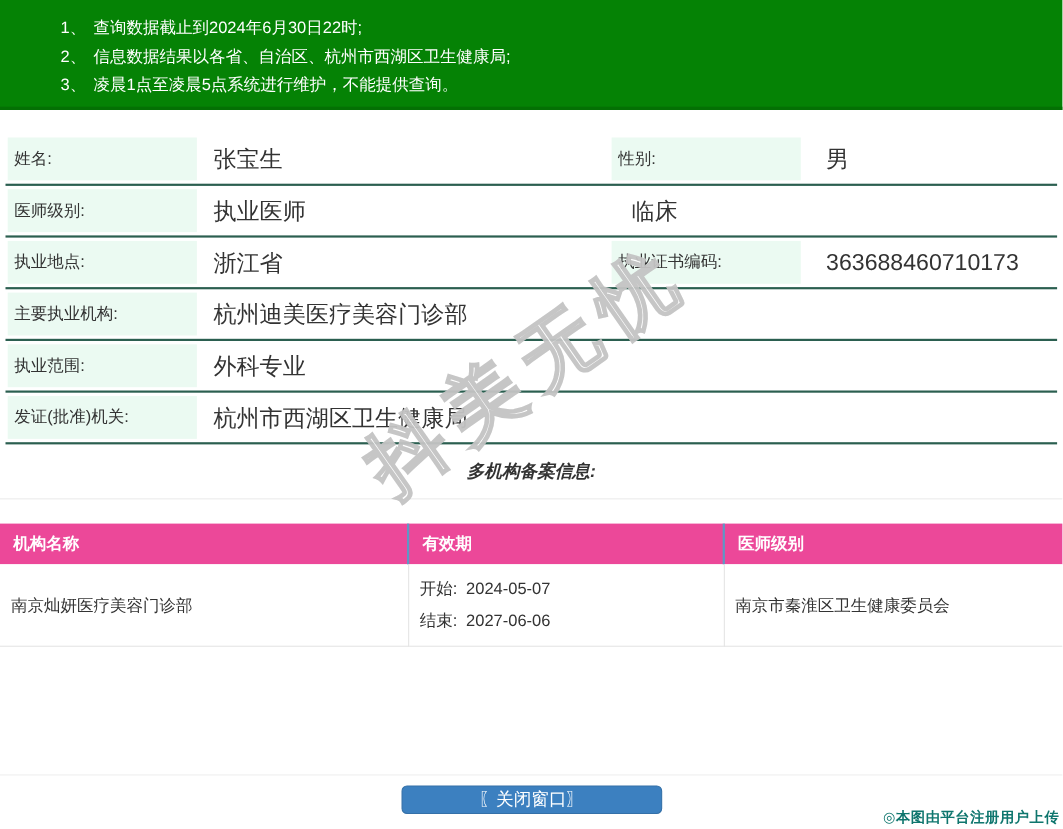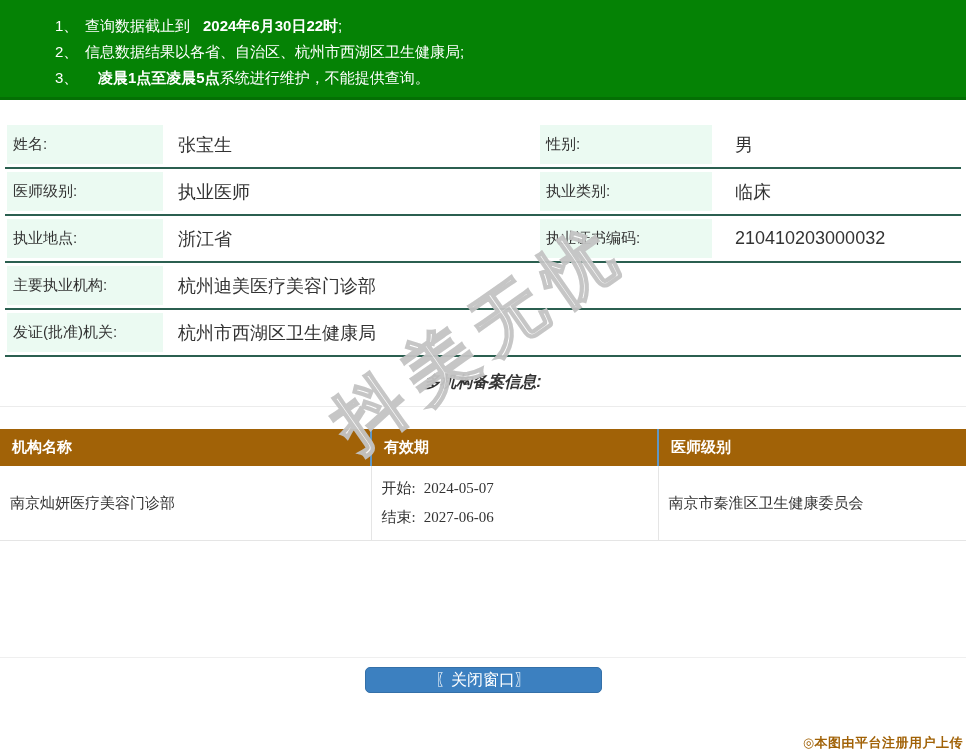--- a/index.html
+++ b/index.html
@@ -7,69 +7,69 @@
   .page { position:relative; width:966px; height:754px; background:#fff; overflow:hidden; }
 
   
   .notice {
     width:966px; height:100px; background:#058205;
     border-bottom:3px solid #047004;
     color:#fff; padding:13px 0 0 55px; font-size:15px;
   }
   .notice-line { display:flex; line-height:26px; }
   .notice-line .num { width:30px; flex:0 0 auto; }
-  .notice-line b { font-weight:bold;padding-left:13px; }
+  .notice-line b { font-weight:normal; }
 
   
   .info-table { margin:22px 5px 0 5px; }
   .irow { display:flex; height:47px; border-bottom:2px solid #2b5f50; align-items:stretch; }
   .ilabel {
-    width:156px; flex:0 0 auto; background:#ebfaf2; margin:3px 3px 3px 2px;
+    width:172px; flex:0 0 auto; background:#ebfaf2; margin:3px 3px 3px 2px;
     display:flex; align-items:center; padding-left:6px;
     color:#333; font-size:15px;
   }
   .ilabel.l2 { width:172px; }
-  .ivalue { display:flex; align-items:center; padding-left:12px; color:#333; font-size:18px; }
+  .ivalue { display:flex; align-items:center; padding-left:12px; color:#333; font-size:21px; }
   .ivalue.v1 { width:372px; flex:0 0 auto; }
   .ivalue.v2 { flex:1; padding-left:20px; }
   .ivalue.vfull { flex:1; }
 
   
   .section-title {
     text-align:center; font-weight:bold; color:#333; font-size:16px;
     padding:15px 0 13px 0; border-bottom:1px solid #ececec;font-style:italic;
   }
 
   
   .filing { width:966px; border-collapse:collapse; margin-top:22px; table-layout:fixed; }
   .filing th {
-    background:#a16207; color:#fff; text-align:left; font-weight:bold;
+    background:#ec4899; color:#fff; text-align:left; font-weight:bold;
     font-size:15px; padding:9px 0 9px 12px; border-right:2px solid #5f97c6;
   }
   .filing th:last-child { border-right:none; }
   .filing col.c1 { width:371px; }
   .filing col.c2 { width:287px; }
   .filing col.c3 { width:308px; }
   .filing td {
     background:#fff; color:#333; font-size:15px; vertical-align:middle;
     padding:8px 0 8px 10px; border-right:1px solid #e5e5e5; border-bottom:1px solid #e5e5e5;
   }
   .filing td:last-child { border-right:none; }
-  .validity-line { line-height:29px; white-space:nowrap;font-family:Liberation Serif, serif; }
+  .validity-line { line-height:29px; white-space:nowrap; }
   .validity-line .vl-label { margin-right:8px; }
 
   
   .footer-sep { margin-top:116px; border-top:1px solid #efefef; width:966px; }
   .close-btn {
     display:block; margin:9px auto 17px auto; width:237px; height:26px;
     background:#3c80c0; color:#fff; border:1px solid #3470a8; border-radius:5px;
     font-size:16px; font-family:"Liberation Sans","DejaVu Sans",sans-serif; cursor:pointer;
   }
   .credit {
-    position:absolute; right:3px; bottom:2px; font-size:13px; font-weight:bold; color:#a16207;
+    position:absolute; right:3px; bottom:2px; font-size:13px; font-weight:bold; color:#0f766e;
     text-shadow:-1px -1px 0 #fff, 1px -1px 0 #fff, -1px 1px 0 #fff, 1px 1px 0 #fff;
     letter-spacing:0.5px;
   }
 
   
   .watermark {
     position:absolute; left:240px; top:290px; width:480px; text-align:center;
     transform:rotate(-35deg); transform-origin:center center;
     font-size:70px; font-weight:bold; letter-spacing:14px; white-space:nowrap;
     color:#ffffff; -webkit-text-stroke:2px #c4c4c4;
@@ -99,32 +99,35 @@
   <div class="info-table">
     <div class="irow">
       <div class="ilabel">姓名:</div>
       <div class="ivalue v1">张宝生</div>
       <div class="ilabel l2">性别:</div>
       <div class="ivalue v2">男</div>
     </div>
     <div class="irow">
       <div class="ilabel">医师级别:</div>
       <div class="ivalue v1">执业医师</div>
-      <div class="ilabel l2">执业类别:</div>
       <div class="ivalue v2">临床</div>
     </div>
     <div class="irow">
       <div class="ilabel">执业地点:</div>
       <div class="ivalue v1">浙江省</div>
       <div class="ilabel l2">执业证书编码:</div>
-      <div class="ivalue v2">210410203000032</div>
+      <div class="ivalue v2">363688460710173</div>
     </div>
     <div class="irow">
       <div class="ilabel">主要执业机构:</div>
       <div class="ivalue vfull">杭州迪美医疗美容门诊部</div>
+    </div>
+    <div class="irow">
+      <div class="ilabel">执业范围:</div>
+      <div class="ivalue vfull">外科专业</div>
     </div>
     <div class="irow">
       <div class="ilabel">发证(批准)机关:</div>
       <div class="ivalue vfull">杭州市西湖区卫生健康局</div>
     </div>
   </div>
 
   <div class="section-title">多机构备案信息:</div>
 
   <table class="filing">

